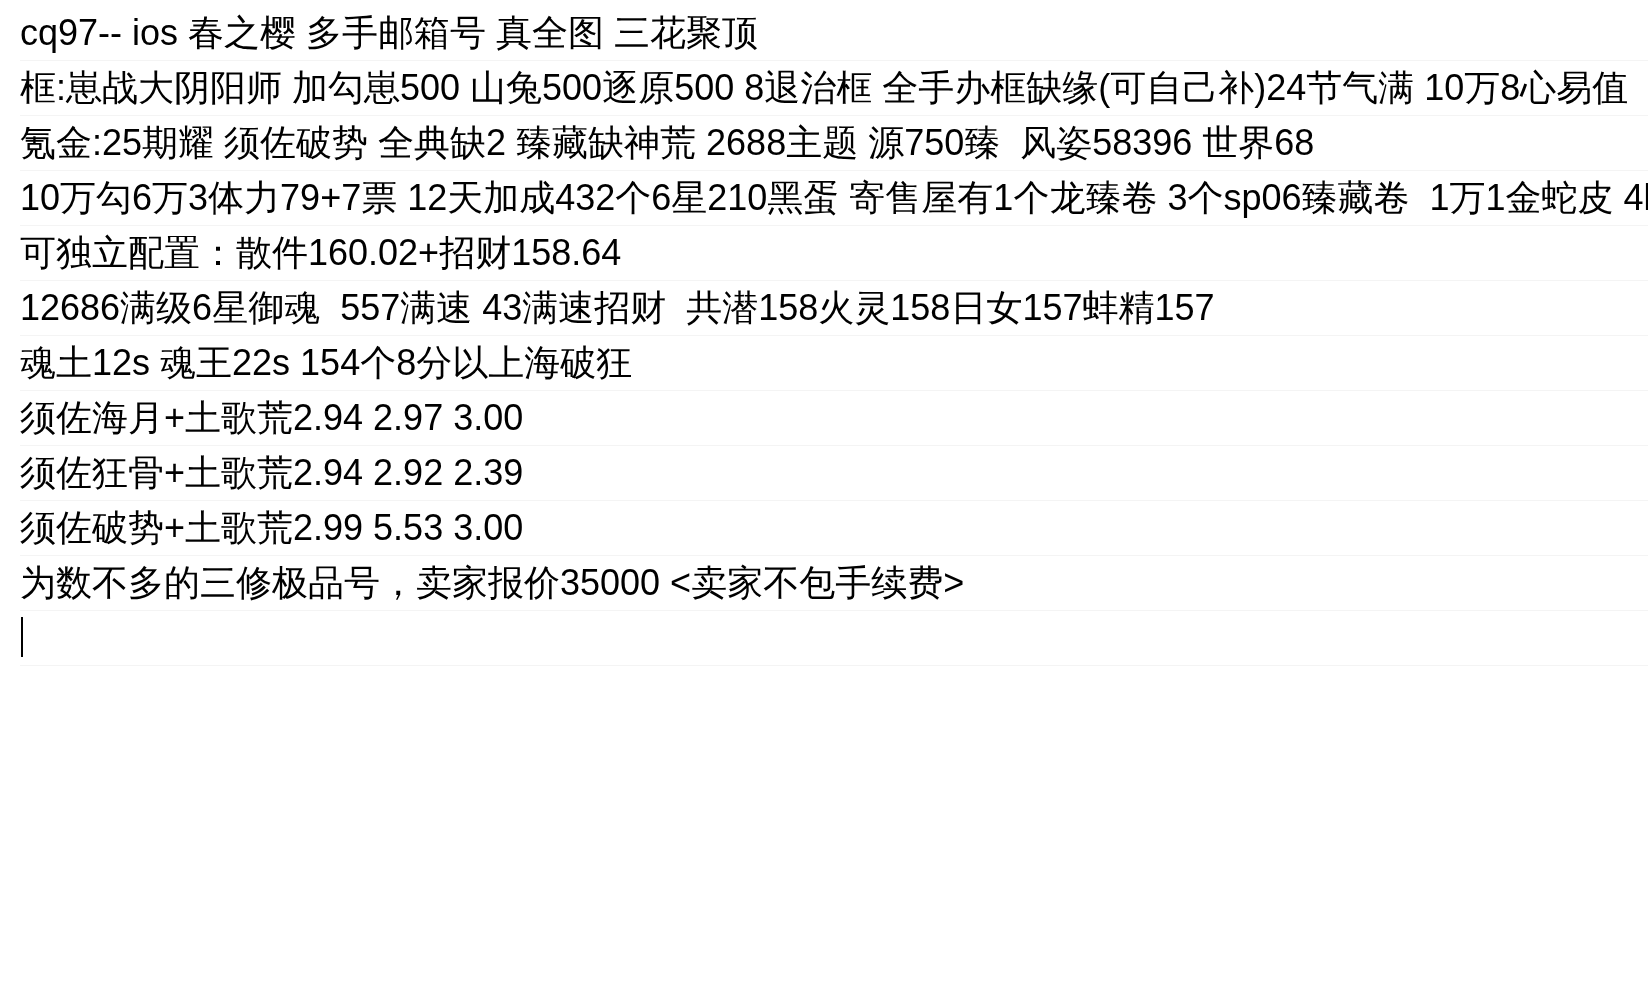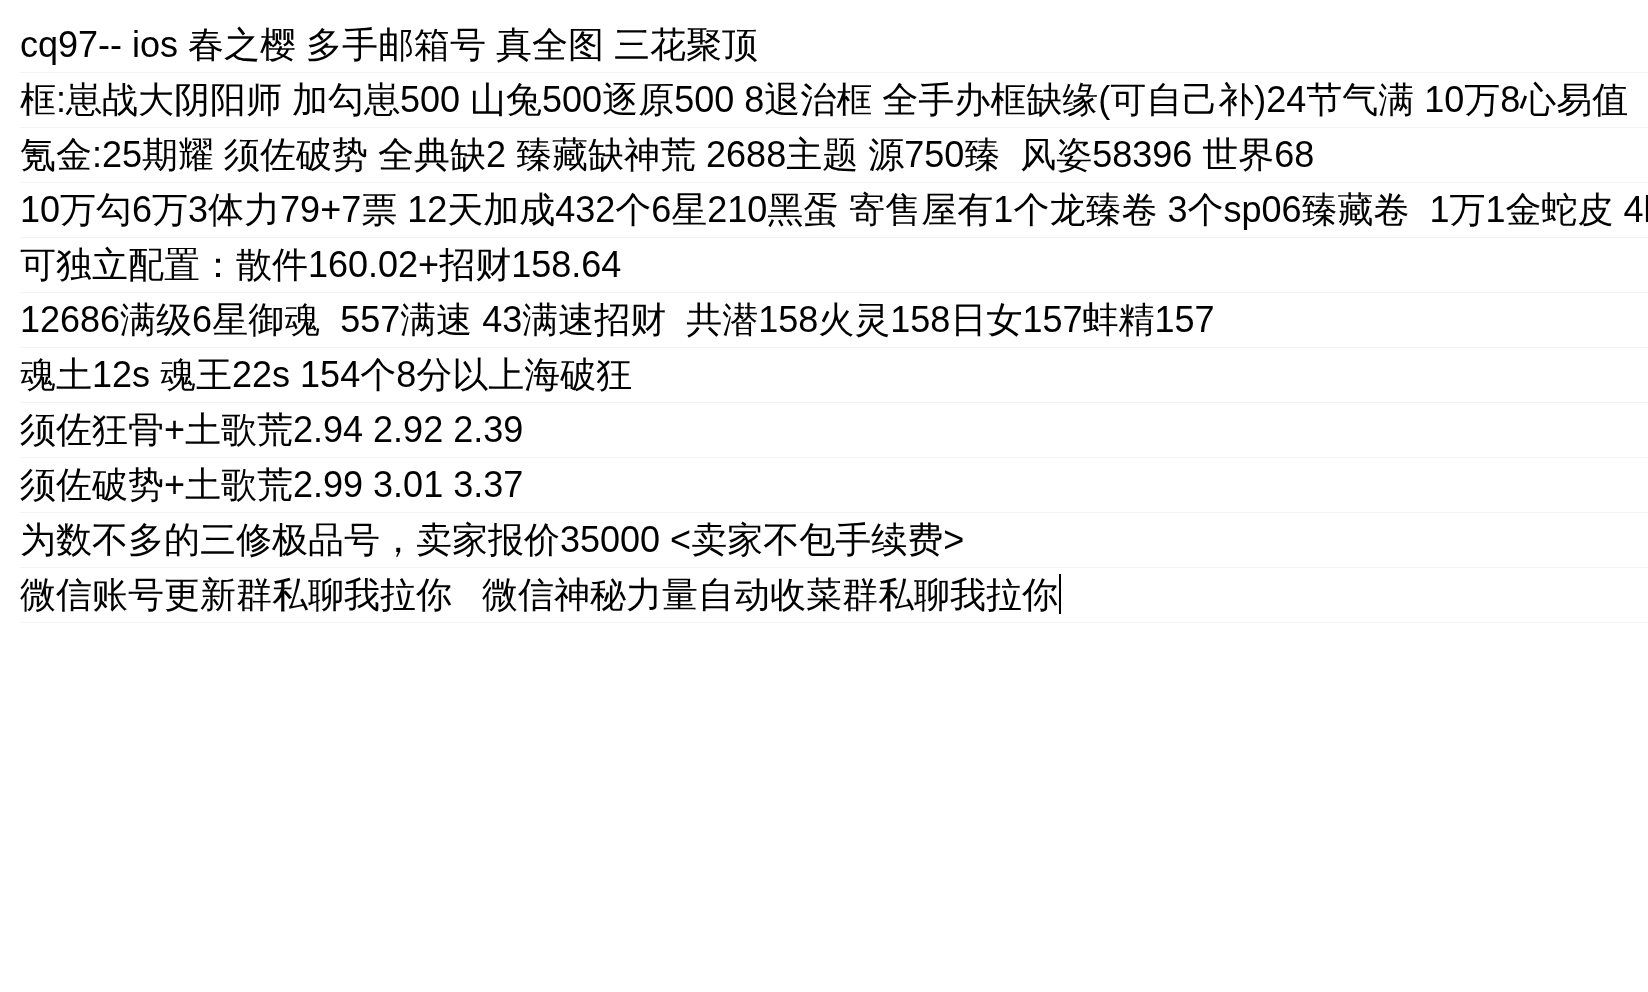--- a/index.html
+++ b/index.html
@@ -11,21 +11,21 @@
     width: 1648px;
     height: 992px;
     overflow: hidden;
     font-family: "Liberation Sans", sans-serif;
     color: #000000;
   }
   .doc {
     box-sizing: border-box;
     width: 1648px;
     height: 820px;
-    padding: 18px 0 0 20px;
+    padding: 6px 0 0 20px;
     cursor: text;
   }
   .line {
     height: 54px;
     line-height: 54px;
     font-size: 36px;
     white-space: pre;
     overflow: hidden;
     color: #000000;
     border-bottom: 1px solid rgba(0,0,0,0.045);
@@ -46,17 +46,18 @@
 <body>
 
 <div class="doc">
     <div class="line"><span class="line-text">cq97-- ios 春之樱 多手邮箱号 真全图 三花聚顶</span></div>
     <div class="line"><span class="line-text">框:崽战大阴阳师 加勾崽500 山兔500逐原500 8退治框 全手办框缺缘(可自己补)24节气满 10万8心易值   笔墨意框 金应声虫框</span></div>
     <div class="line"><span class="line-text">氪金:25期耀 须佐破势 全典缺2 臻藏缺神荒 2688主题 源750臻  风姿58396 世界68</span></div>
     <div class="line"><span class="line-text">10万勾6万3体力79+7票 12天加成432个6星210黑蛋 寄售屋有1个龙臻卷 3个sp06臻藏卷  1万1金蛇皮 4k3逢魔皮</span></div>
     <div class="line"><span class="line-text">可独立配置：散件160.02+招财158.64</span></div>
     <div class="line"><span class="line-text">12686满级6星御魂  557满速 43满速招财  共潜158火灵158日女157蚌精157</span></div>
     <div class="line"><span class="line-text">魂土12s 魂王22s 154个8分以上海破狂</span></div>
+    <div class="line"><span class="line-text">须佐海月+土歌荒2.94 2.97 3.00</span></div>
     <div class="line"><span class="line-text">须佐狂骨+土歌荒2.94 2.92 2.39</span></div>
-    <div class="line"><span class="line-text">须佐破势+土歌荒2.99 3.01 3.37</span></div>
+    <div class="line"><span class="line-text">须佐破势+土歌荒2.99 5.53 3.00</span></div>
     <div class="line"><span class="line-text">为数不多的三修极品号，卖家报价35000 &lt;卖家不包手续费&gt;</span></div>
-    <div class="line"><span class="line-text">微信账号更新群私聊我拉你   微信神秘力量自动收菜群私聊我拉你</span><span class="caret"></span></div>
+    <div class="line"><span class="caret"></span></div>
   </div>
 
 </body></html>

